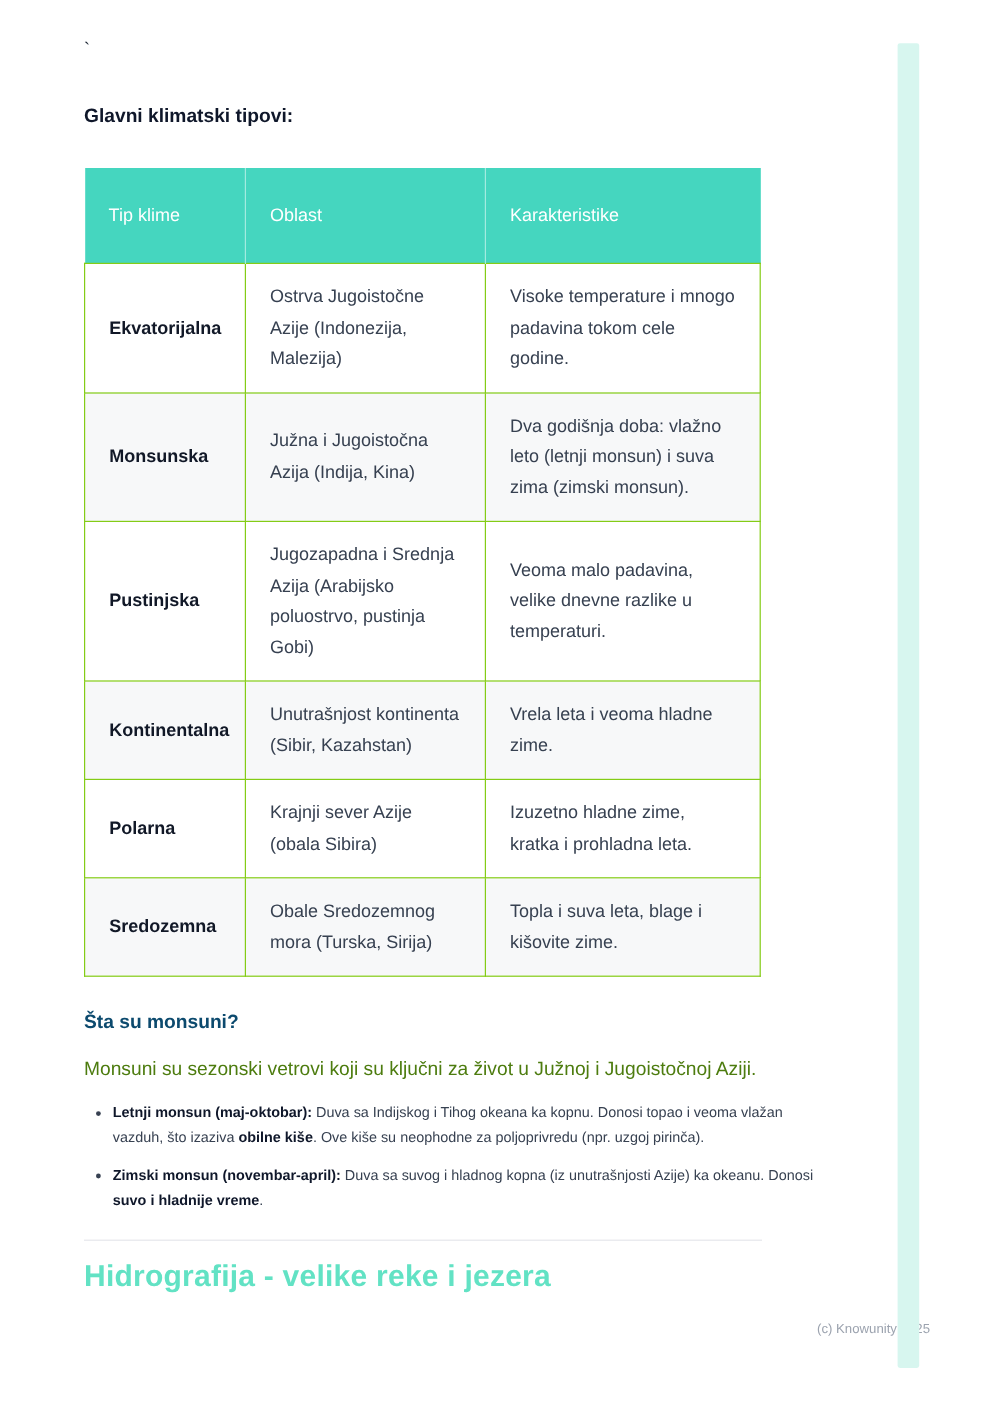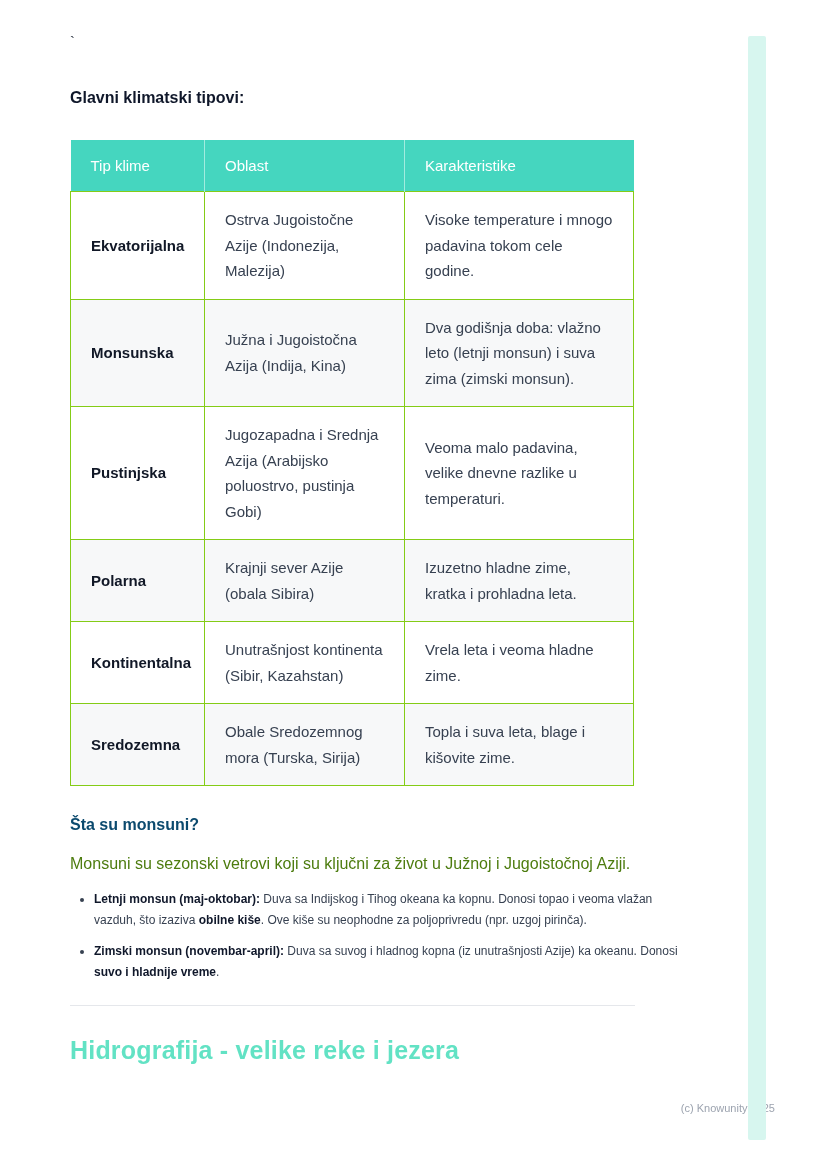--- a/index.html
+++ b/index.html
@@ -18,40 +18,40 @@
   .stray-mark { margin-top:34px; height:15px; font-size:15px; color:#1f2937; line-height:1; }
 
   .section-heading { margin-top:40px; font-size:16px; font-weight:700; color:#0f172a; }
 
   .climate-table { margin-top:33px; width:563px; border-collapse:collapse; table-layout:fixed; }
   .climate-table col.c1 { width:134px; }
   .climate-table col.c2 { width:200px; }
   .climate-table col.c3 { width:229px; }
   .climate-table th {
     background:var(--accent); color:#ffffff; font-weight:400; font-size:15px;
-    text-align:left; padding:17px 20px; border-right:1px solid rgba(255,255,255,.5);
+    text-align:left; padding:31px 20px; border-right:1px solid rgba(255,255,255,.5);
   }
   .climate-table th:last-child { border-right:none; }
   .climate-table td {
     border:1px solid #84cc16; padding:15px 20px; font-size:15px;
     line-height:1.7; color:#374151; vertical-align:middle; background:#ffffff;
   }
   .climate-table tbody tr:nth-child(even) td { background:#f7f8f9; }
   .climate-table td.col-type { font-weight:700; color:#111827;margin-top:48px; }
 
   .subheading { margin-top:30px; font-size:16px; font-weight:700; color:#0c4a6e; }
   .intro { margin-top:17px; font-size:16px; line-height:1.65; color:#4d7c0f; }
 
   .monsoon-list { margin-top:12px; padding-left:24px; list-style:disc; }
   .monsoon-list li { max-width:585px; font-size:12px; line-height:1.75; margin-bottom:10px; color:#374151; }
   .monsoon-list li strong { color:#0f172a; font-weight:700; }
 
   .divider { margin-top:22px; border:none; border-top:1px solid #e5e7eb; width:565px; }
 
-  .mint-heading { margin-top:30px; font-size:25px; font-weight:700; color:var(--mint); letter-spacing:.2px; }
+  .mint-heading { margin-top:16px; font-size:25px; font-weight:700; color:var(--mint); letter-spacing:.2px; }
 
   .copyright { position:absolute; top:1102px; right:53px; font-size:11px; color:#9ca3af; }
 
   .right-bar { position:absolute; left:748px; top:36px; width:18px; height:1104px; background:var(--bar); border-radius:2px; }
 </style>
 </head>
 <body>
 
 <div class="content">
 
@@ -82,28 +82,28 @@
           <td class="col-type">Monsunska</td>
           <td>Južna i Jugoistočna Azija (Indija, Kina)</td>
           <td>Dva godišnja doba: vlažno leto (letnji monsun) i suva zima (zimski monsun).</td>
         </tr>
         <tr>
           <td class="col-type">Pustinjska</td>
           <td>Jugozapadna i Srednja Azija (Arabijsko poluostrvo, pustinja Gobi)</td>
           <td>Veoma malo padavina, velike dnevne razlike u temperaturi.</td>
         </tr>
         <tr>
+          <td class="col-type">Kontinentalna</td>
+          <td>Unutrašnjost kontinenta (Sibir, Kazahstan)</td>
+          <td>Vrela leta i veoma hladne zime.</td>
+        </tr>
+        <tr>
           <td class="col-type">Polarna</td>
           <td>Krajnji sever Azije (obala Sibira)</td>
           <td>Izuzetno hladne zime, kratka i prohladna leta.</td>
-        </tr>
-        <tr>
-          <td class="col-type">Kontinentalna</td>
-          <td>Unutrašnjost kontinenta (Sibir, Kazahstan)</td>
-          <td>Vrela leta i veoma hladne zime.</td>
         </tr>
         <tr>
           <td class="col-type">Sredozemna</td>
           <td>Obale Sredozemnog mora (Turska, Sirija)</td>
           <td>Topla i suva leta, blage i kišovite zime.</td>
         </tr>
       </tbody>
   </table>
 
   <h3 class="subheading">Šta su monsuni?</h3>

